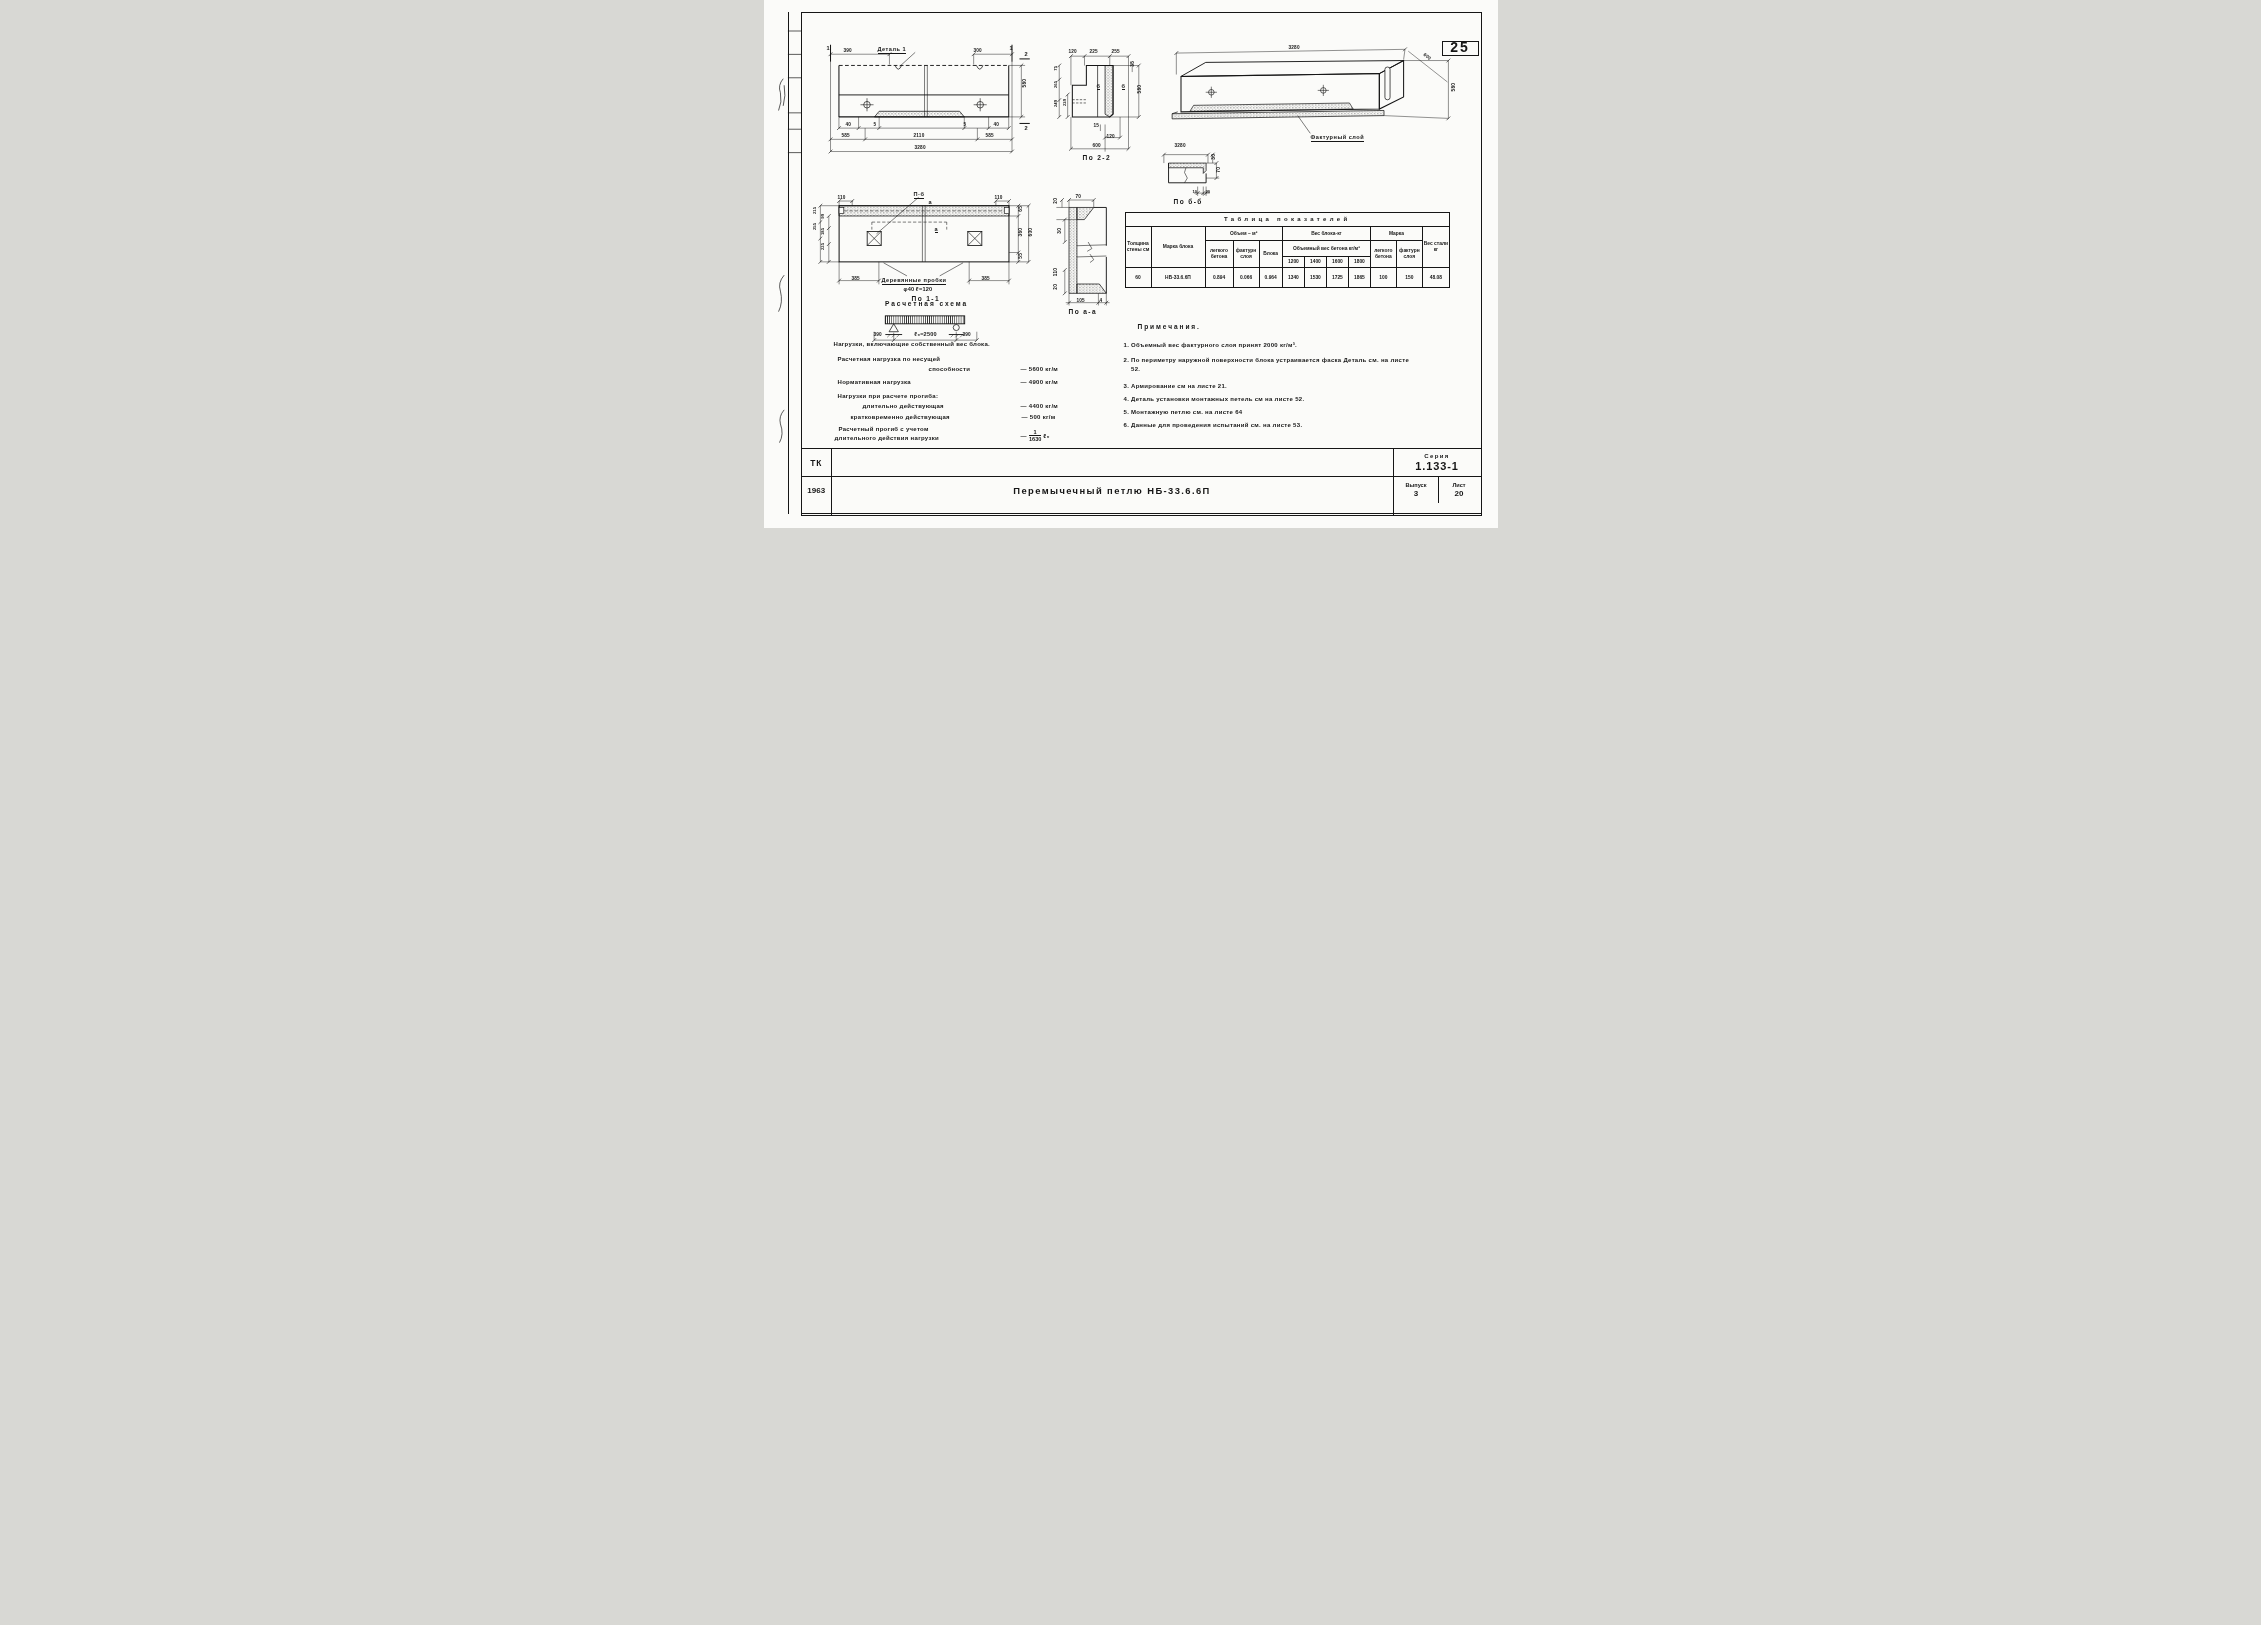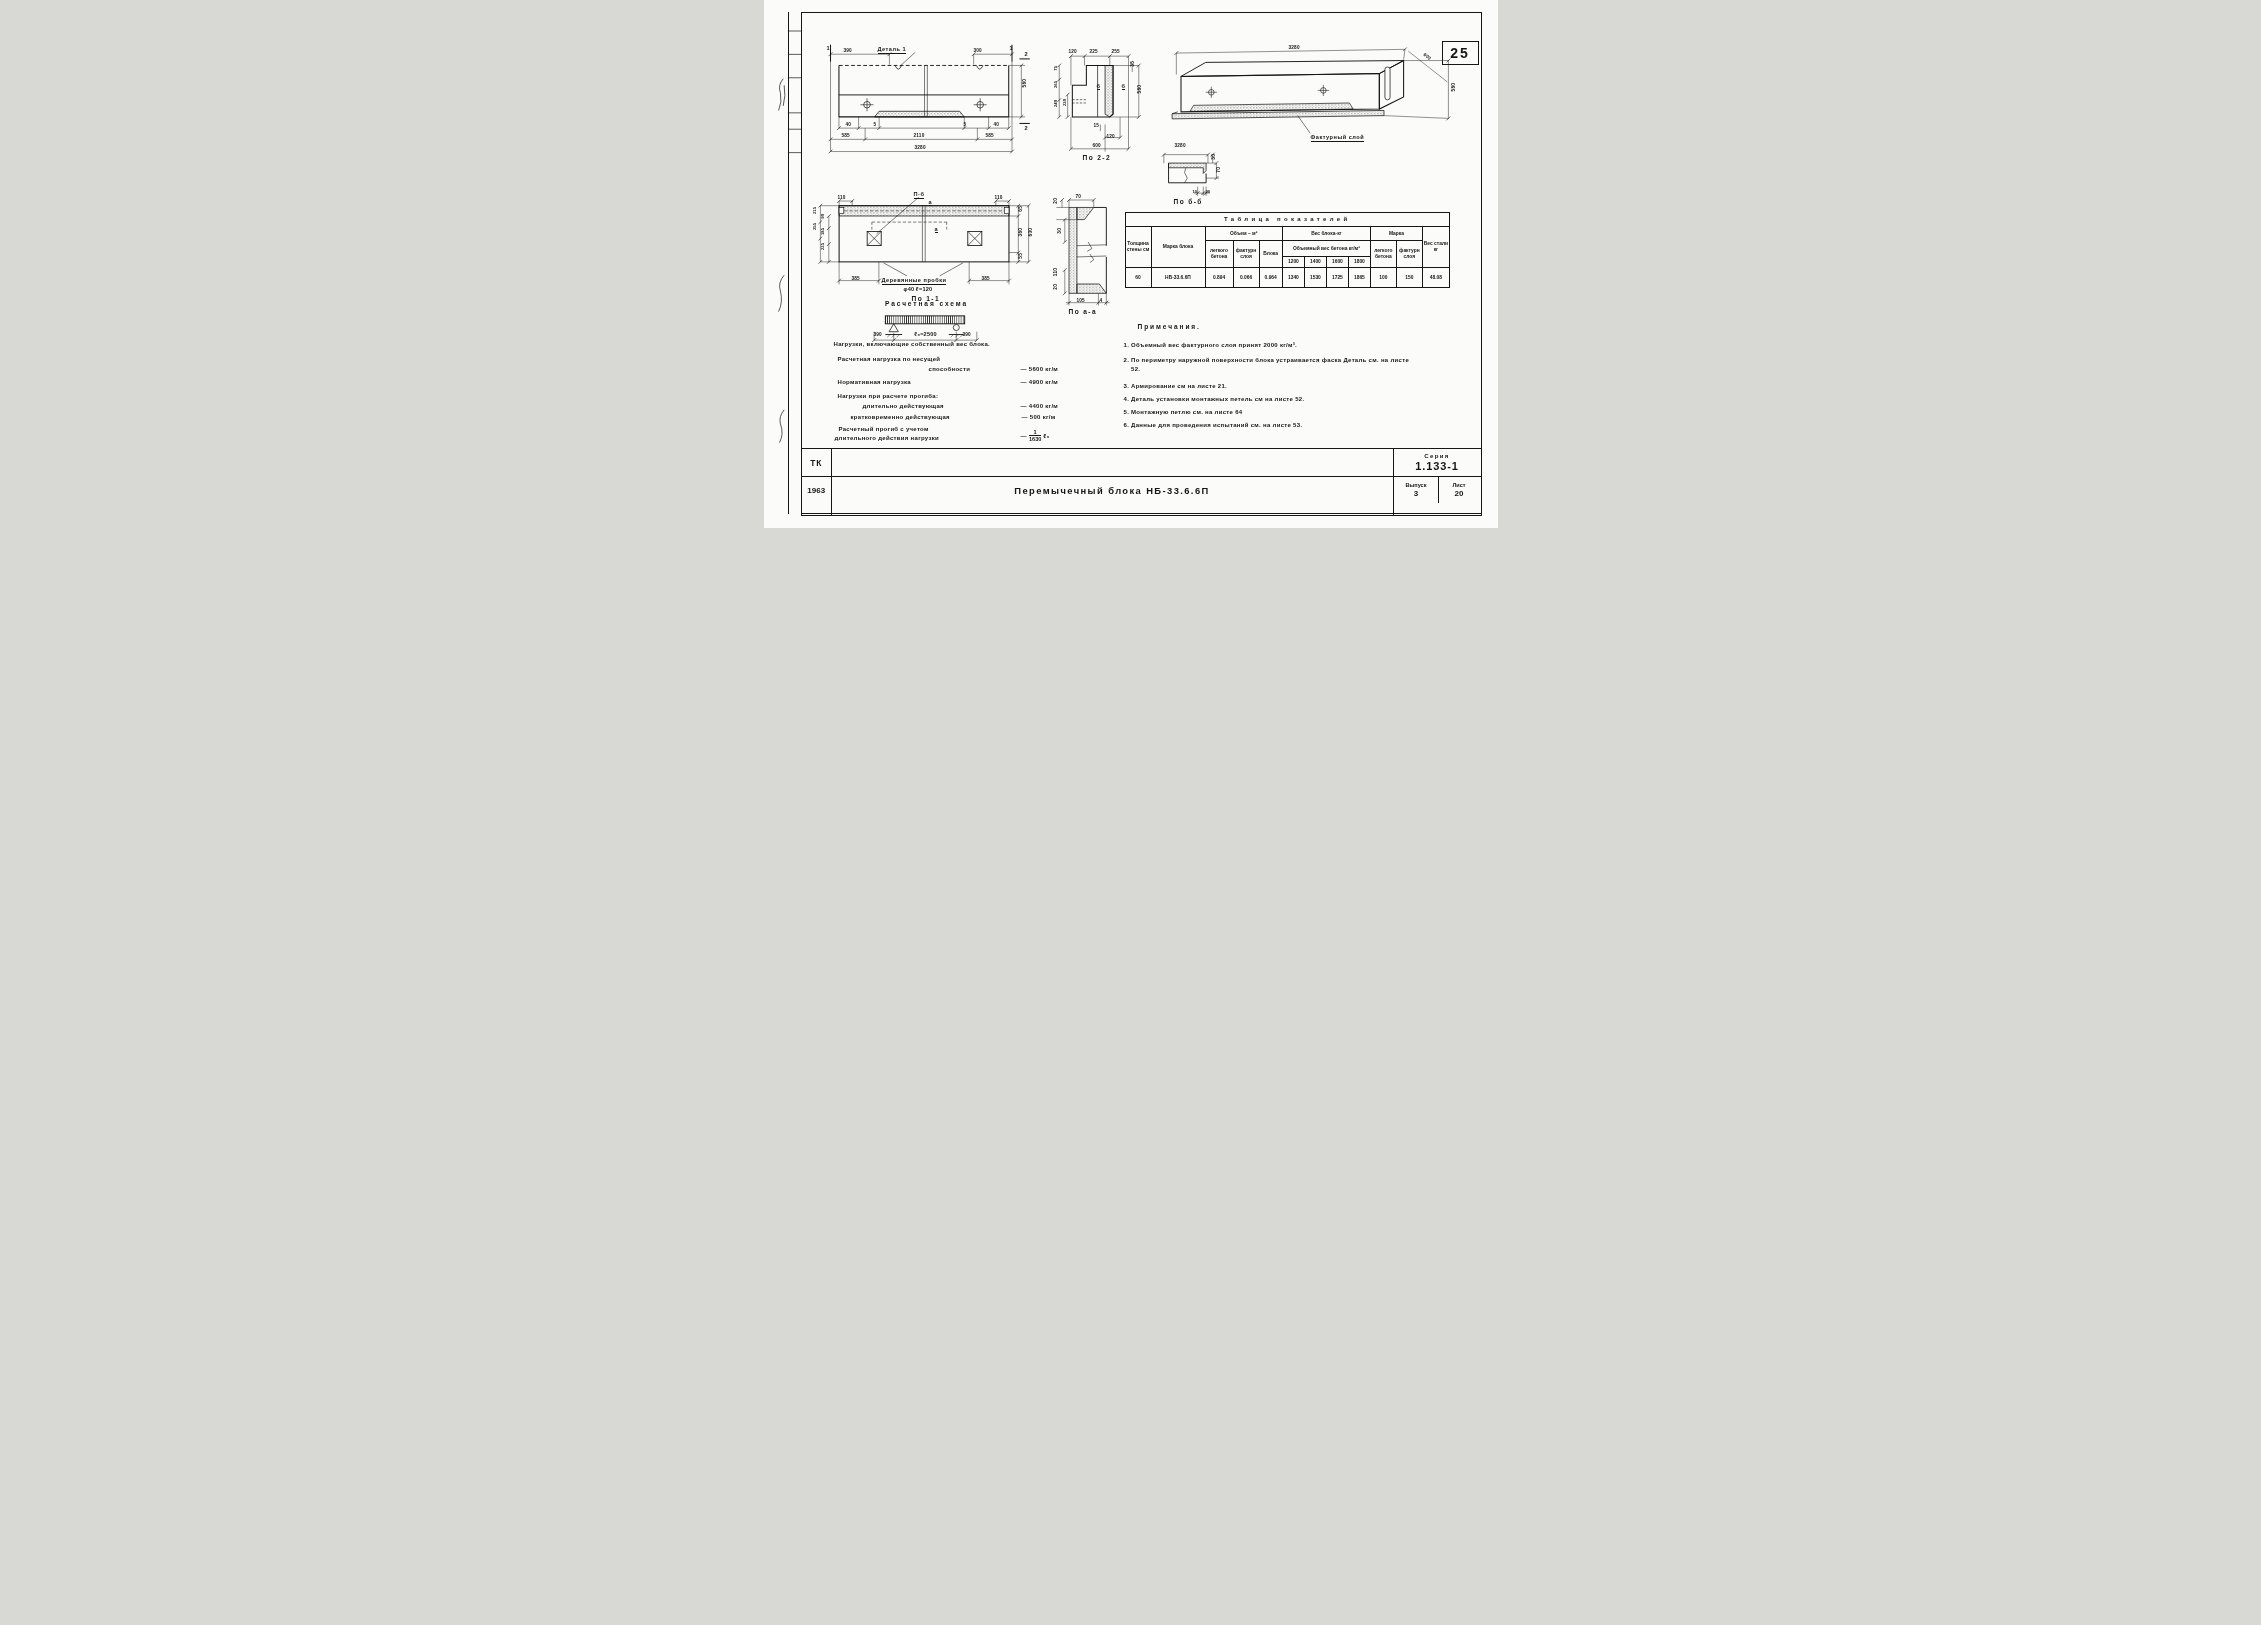--- a/index.html
+++ b/index.html
@@ -10,22 +10,22 @@
   .t{position:absolute;white-space:nowrap;}
   .dim{font-size:4.7px;font-weight:bold;letter-spacing:0.2px;}
   .dimv{font-size:4.7px;font-weight:bold;writing-mode:vertical-rl;transform:rotate(180deg);letter-spacing:0.2px;}
   .dims{font-size:4.2px;font-weight:bold;}
   .dimsv{font-size:4.2px;font-weight:bold;writing-mode:vertical-rl;transform:rotate(180deg);}
   .mark{font-size:5.6px;font-weight:bold;}
   .lbl{font-size:6.6px;font-weight:bold;letter-spacing:1.4px;}
   .callout{font-size:5.6px;font-weight:bold;letter-spacing:0.5px;border-bottom:0.7px solid #161616;padding-bottom:0.5px;}
   .txt{font-size:6px;font-weight:bold;letter-spacing:0.3px;}
   .hdg{font-size:6.6px;font-weight:bold;letter-spacing:1.9px;}
-  .pagenum{position:absolute;left:678px;top:41px;width:37px;height:24px;border:1.6px solid #161616;box-sizing:border-box;
-           display:flex;align-items:center;justify-content:center;font-size:14px;font-weight:bold;letter-spacing:1.9px;}
+  .pagenum{position:absolute;left:678px;top:41px;width:37px;height:15px;border:1.6px solid #161616;box-sizing:border-box;
+           display:flex;align-items:flex-end;justify-content:center;font-size:14px;font-weight:bold;letter-spacing:1.9px;}
   
   .ptable{position:absolute;left:361px;top:212px;border-collapse:collapse;table-layout:fixed;}
   .ptable td{border:0.9px solid #161616;text-align:center;vertical-align:middle;font-size:4.9px;font-weight:bold;
              padding:0.5px 0.9px;line-height:1.15;overflow:hidden;}
   .ptable .ttl{font-size:6px;letter-spacing:3.3px;height:12px;}
   .ptable .dr{font-size:5.6px;height:19.7px;}
   
   .note{position:absolute;font-size:6px;font-weight:bold;letter-spacing:0.3px;line-height:1.55;
         padding-left:7.5px;text-indent:-7.5px;white-space:normal;}
   
@@ -566,21 +566,21 @@
   <div class="note" style="left:360px;top:408px;width:318px;">5. Монтажную петлю см. на листе 64</div>
   <div class="note" style="left:360px;top:421px;width:323px;">6. Данные для проведения испытаний см. на листе 53.</div>
 
   <div class="tb">
     <div class="v1"></div>
       <div class="v2"></div>
       <div class="v3"></div>
       <div class="h1"></div>
     <div class="cell" style="left:0;top:0;width:29.5px;height:27px;font-size:8.4px;font-weight:bold;letter-spacing:0.9px;">ТК</div>
     <div class="cell" style="left:0;top:28px;width:29.5px;height:26px;font-size:8px;font-weight:bold;">1963</div>
-    <div class="cell" style="left:31px;top:28px;width:559px;height:26px;font-size:9.4px;font-weight:bold;letter-spacing:1.4px;">Перемычечный блока НБ-33.6.6П</div>
+    <div class="cell" style="left:31px;top:28px;width:559px;height:26px;font-size:9.4px;font-weight:bold;letter-spacing:1.4px;">Перемычечный петлю НБ-33.6.6П</div>
     <div class="cell" style="left:593px;top:0;width:85px;height:27px;flex-direction:column;line-height:1.1;">
       <span style="font-size:6px;font-weight:bold;letter-spacing:1.4px;">Серия</span>
       <span style="font-size:11px;font-weight:bold;letter-spacing:0.9px;">1.133-1</span>
     </div>
     <div class="cell" style="left:593px;top:28px;width:43px;height:26px;flex-direction:column;line-height:1.15;">
       <span style="font-size:5.6px;font-weight:bold;">Выпуск</span>
       <span style="font-size:8px;font-weight:bold;">3</span>
     </div>
     <div class="cell" style="left:637px;top:28px;width:41px;height:26px;flex-direction:column;line-height:1.15;">
       <span style="font-size:5.6px;font-weight:bold;">Лист</span>

